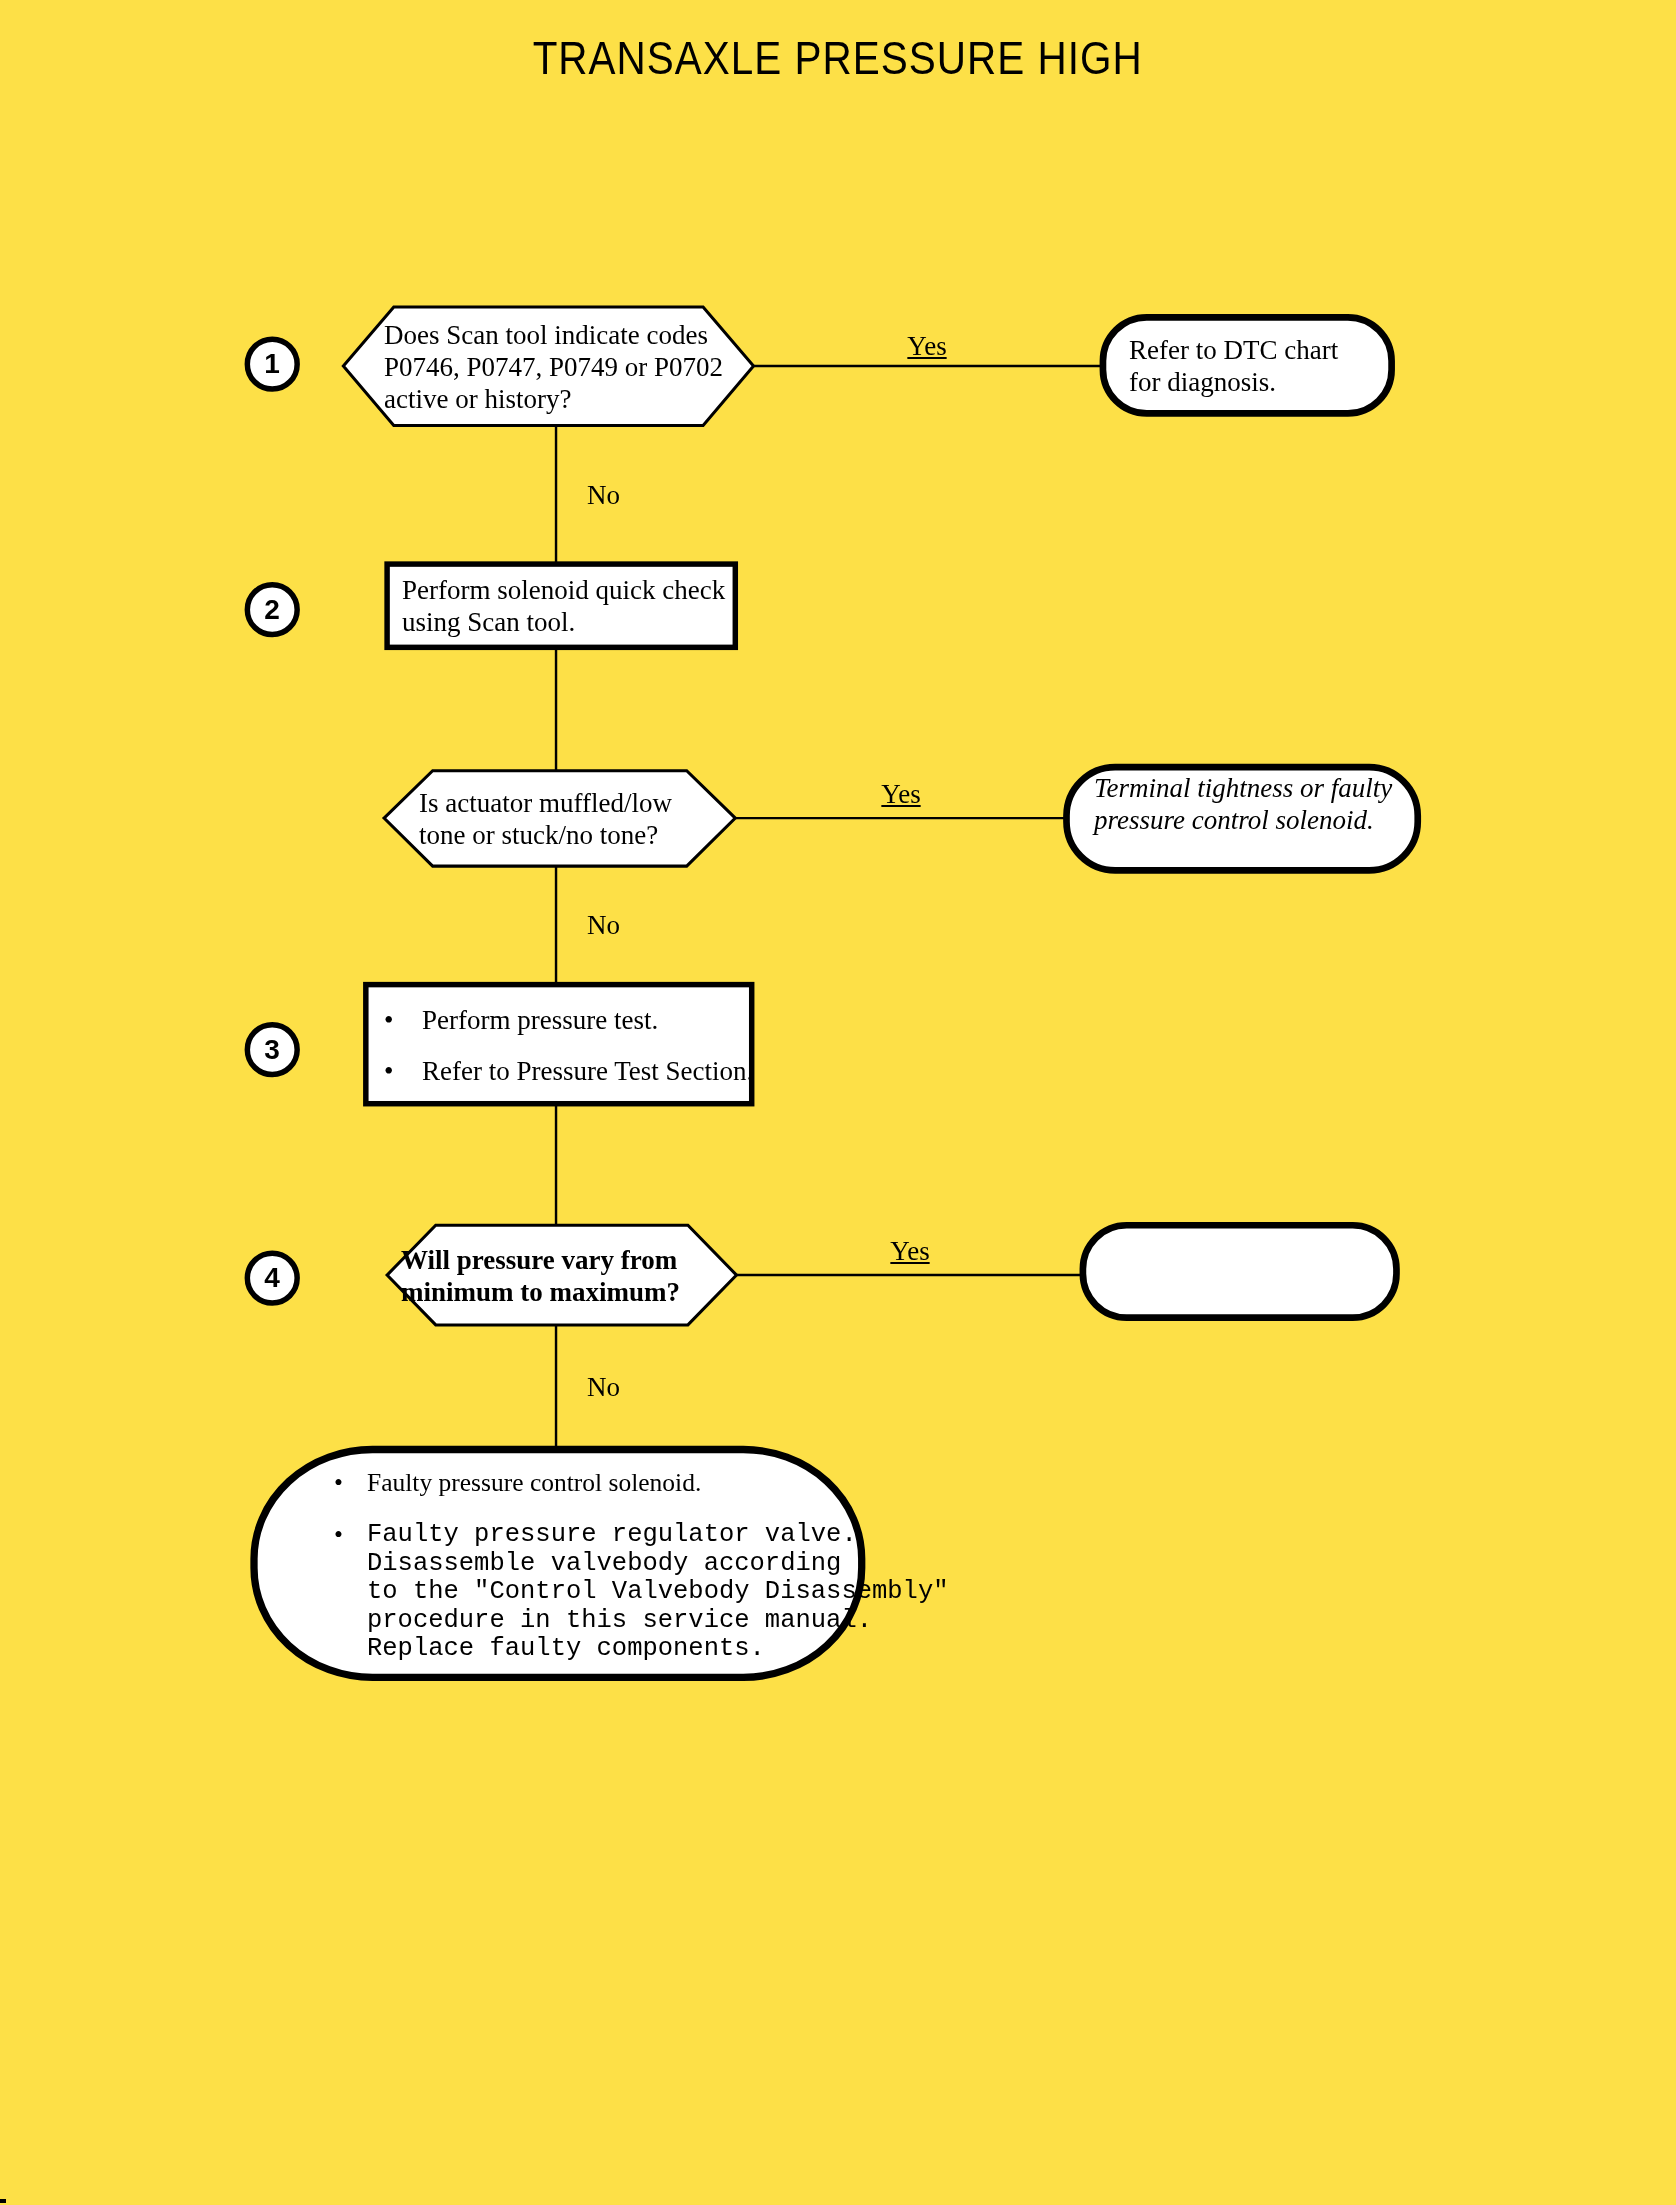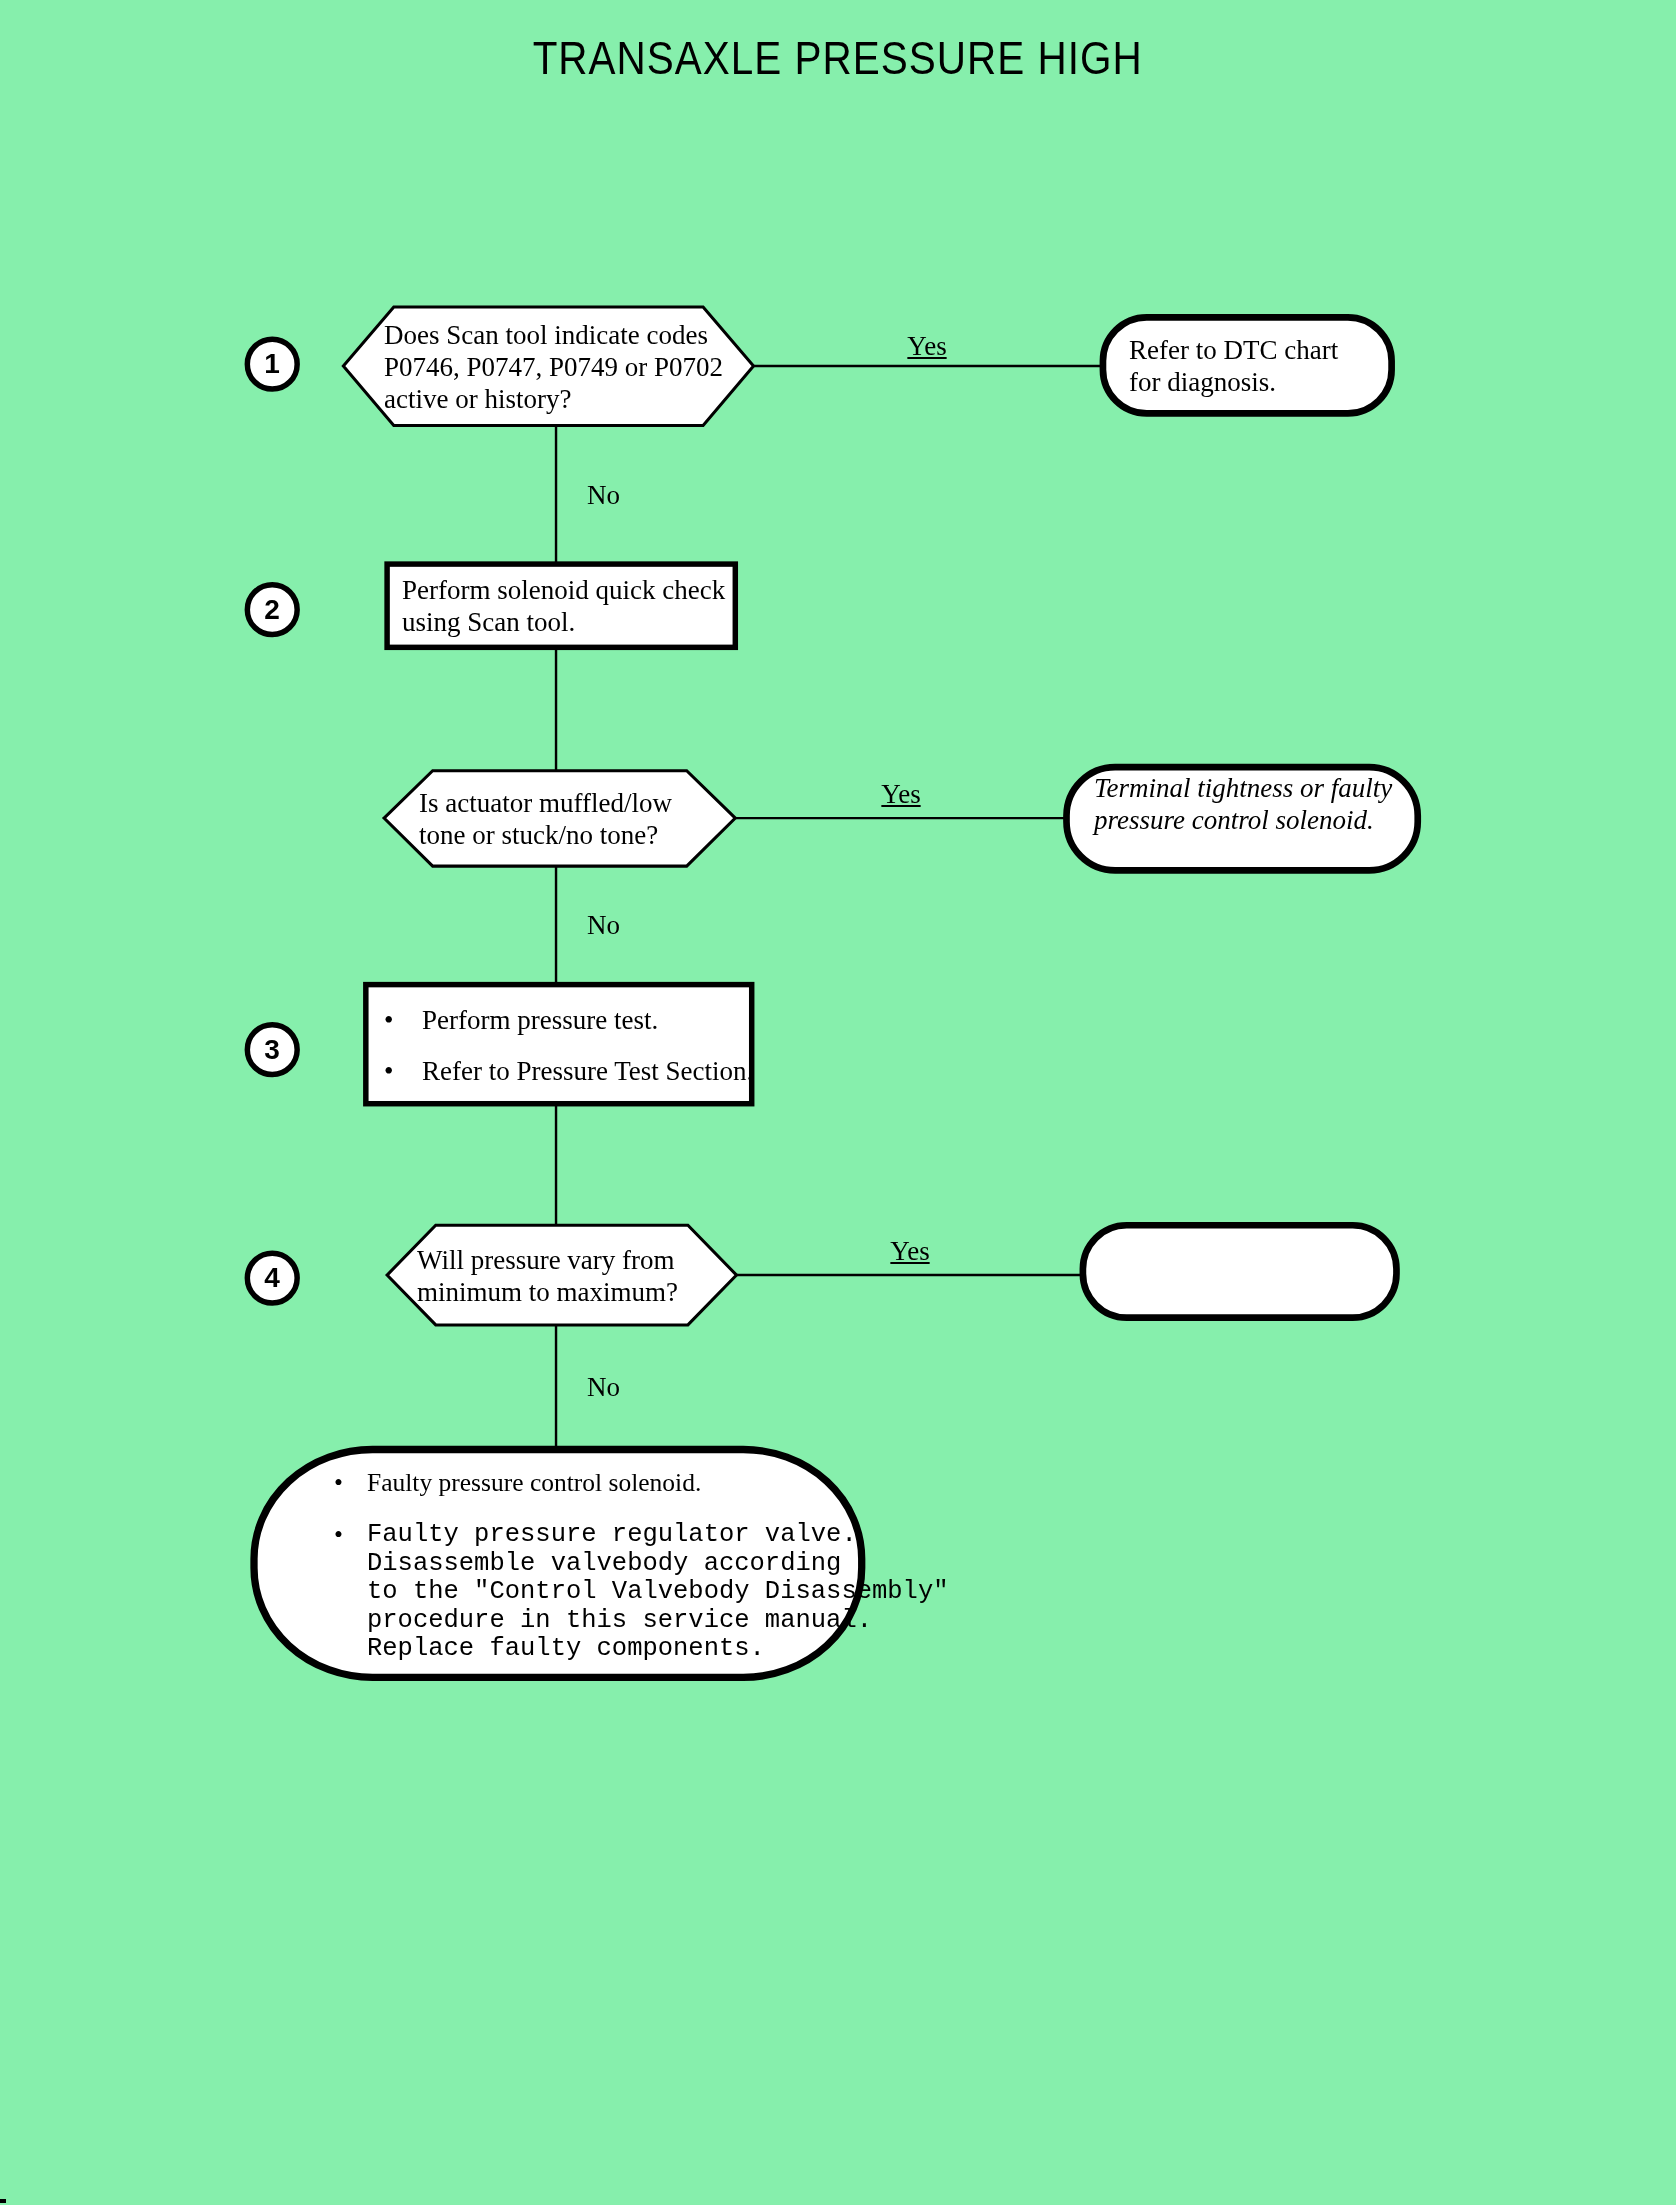--- a/index.html
+++ b/index.html
@@ -1,16 +1,16 @@
 <!DOCTYPE html>
 <html style="font-size:9.7px"><head>
 <meta charset="utf-8">
 <style>
   html,body{margin:0;padding:0;background:#ffffff;}
-  .page{position:relative;width:1676px;height:2205px;background:#86efac;overflow:hidden;
+  .page{position:relative;width:1676px;height:2205px;background:#fde047;overflow:hidden;
         font-family:"Liberation Serif", serif;color:#000;}
   svg.chart{position:absolute;left:0;top:0;z-index:1;}
   .txt{position:absolute;z-index:2;font:27px/32px "Liberation Serif", serif;color:#000;white-space:nowrap;}
   .txt.small{font:25.5px/28.6px "Liberation Serif", serif;}
   .ctr{transform:translateX(-50%);text-decoration:underline;}
   .title{position:absolute;z-index:2;left:0;right:0;top:32px;text-align:center;}
   .title span{display:inline-block;transform:scaleX(0.86);transform-origin:center;
               font:normal 47px/51px "Liberation Sans", sans-serif;letter-spacing:1.2px;color:#000;}
   .stepnum{position:absolute;z-index:2;width:50px;height:50px;display:flex;align-items:center;justify-content:center;
            font:bold 28px "Liberation Sans", sans-serif;color:#000;}
@@ -100,21 +100,21 @@
 
   <div class="brow" style="left:384px;top:1004px;">
     <span class="bullet">•</span>
     <span class="txt" style="position:static;">Perform pressure test.</span>
   </div>
   <div class="brow" style="left:384px;top:1055px;">
     <span class="bullet">•</span>
     <span class="txt" style="position:static;">Refer to Pressure Test Section.</span>
   </div>
 
-  <div class="txt" style="left:417px;top:1244px;">
+  <div class="txt" style="left:401px;top:1244px;font-weight:bold;">
     <div>Will pressure vary from</div>
     <div>minimum to maximum?</div>
   </div>
 
 
   <div class="brow small" style="left:334px;top:1469px;">
     <span class="bullet">•</span>
     <span class="txt small" style="position:static;">Faulty pressure control solenoid.</span>
   </div>
   <div class="brow small" style="left:334px;top:1521px;">

